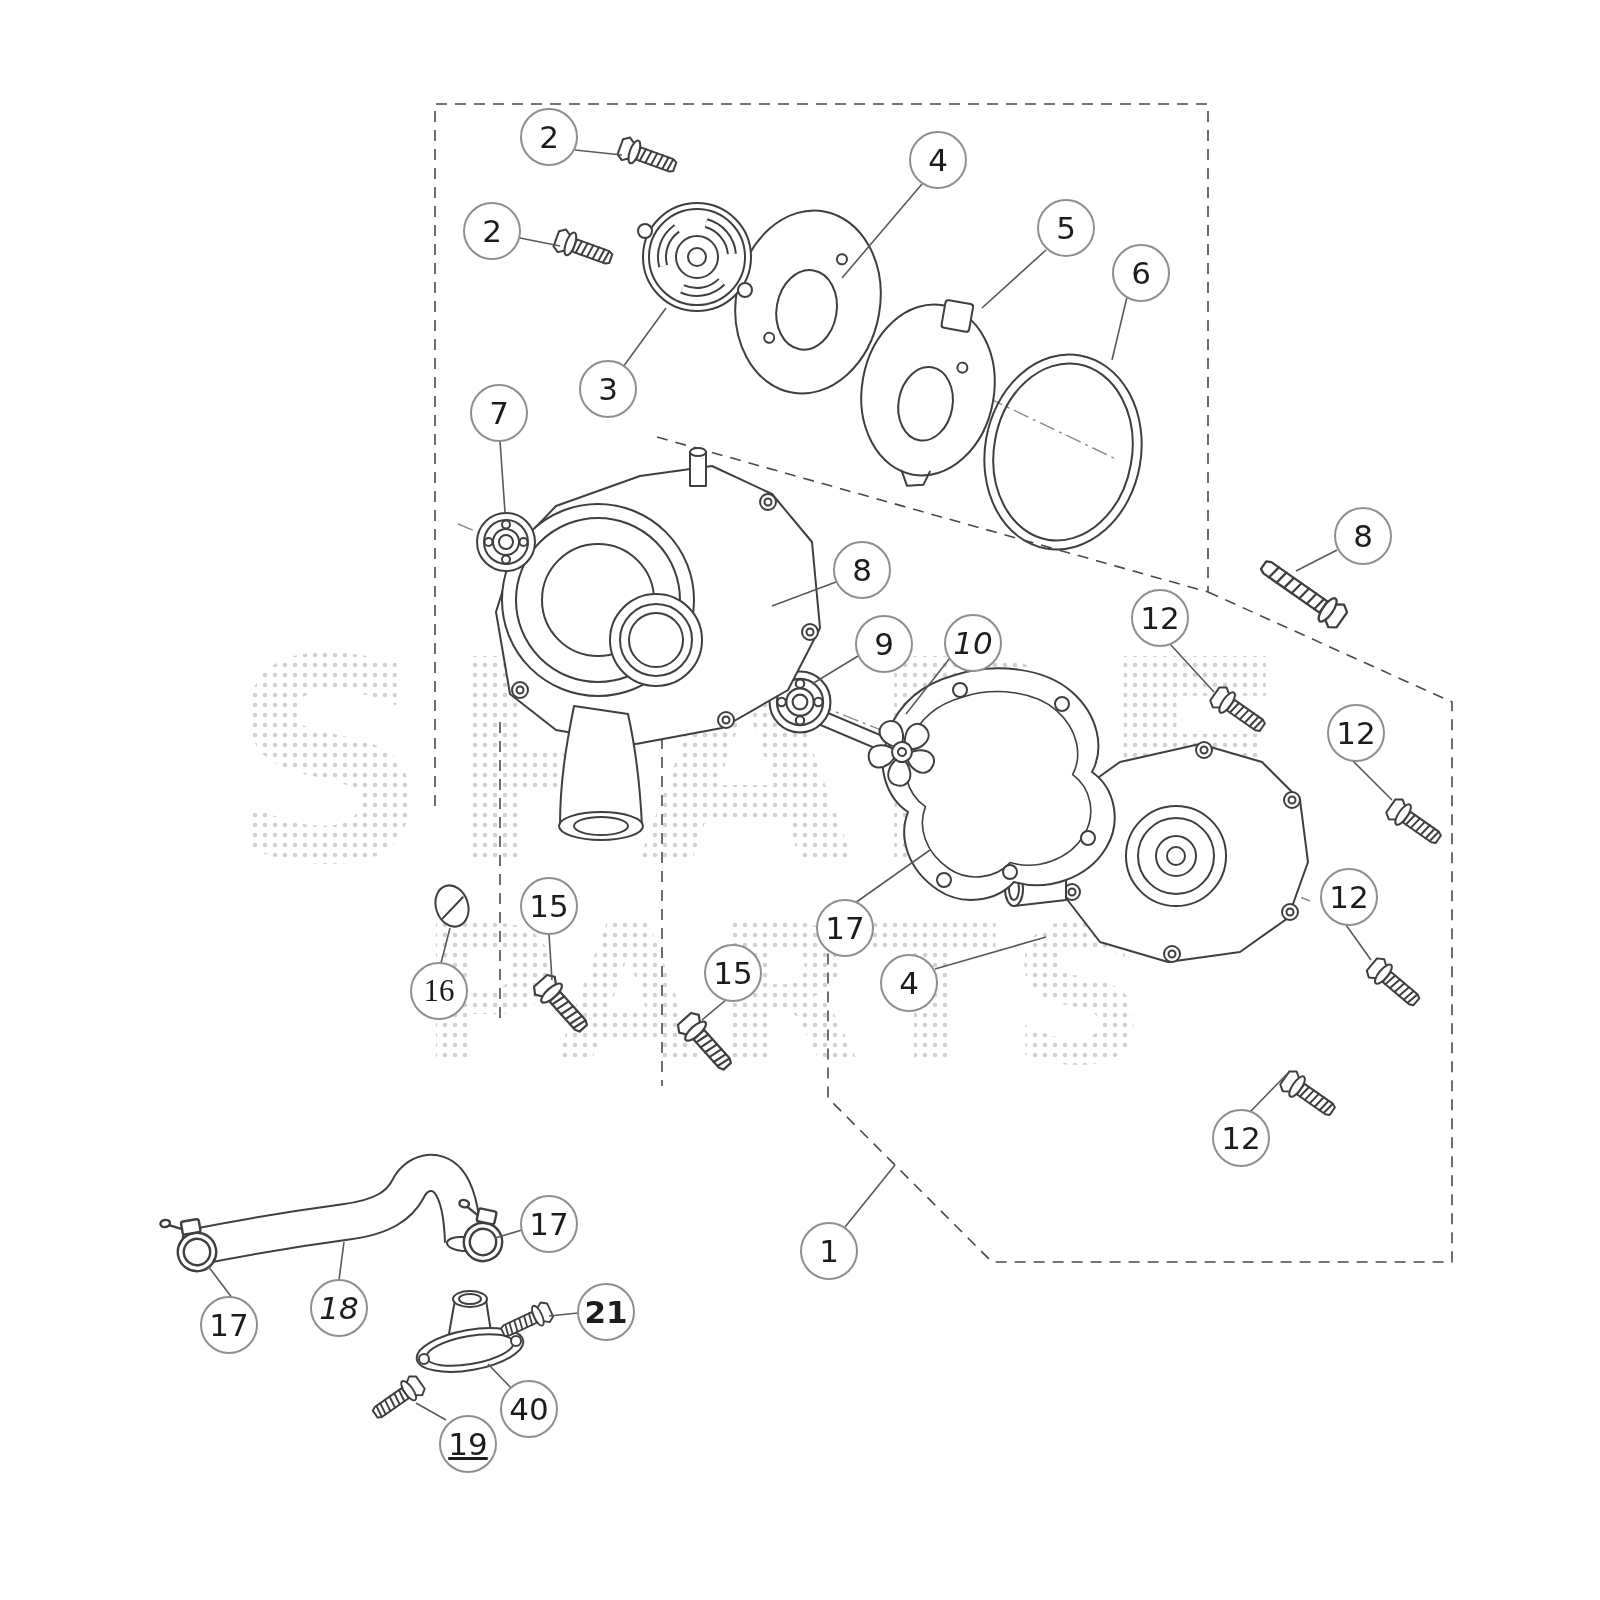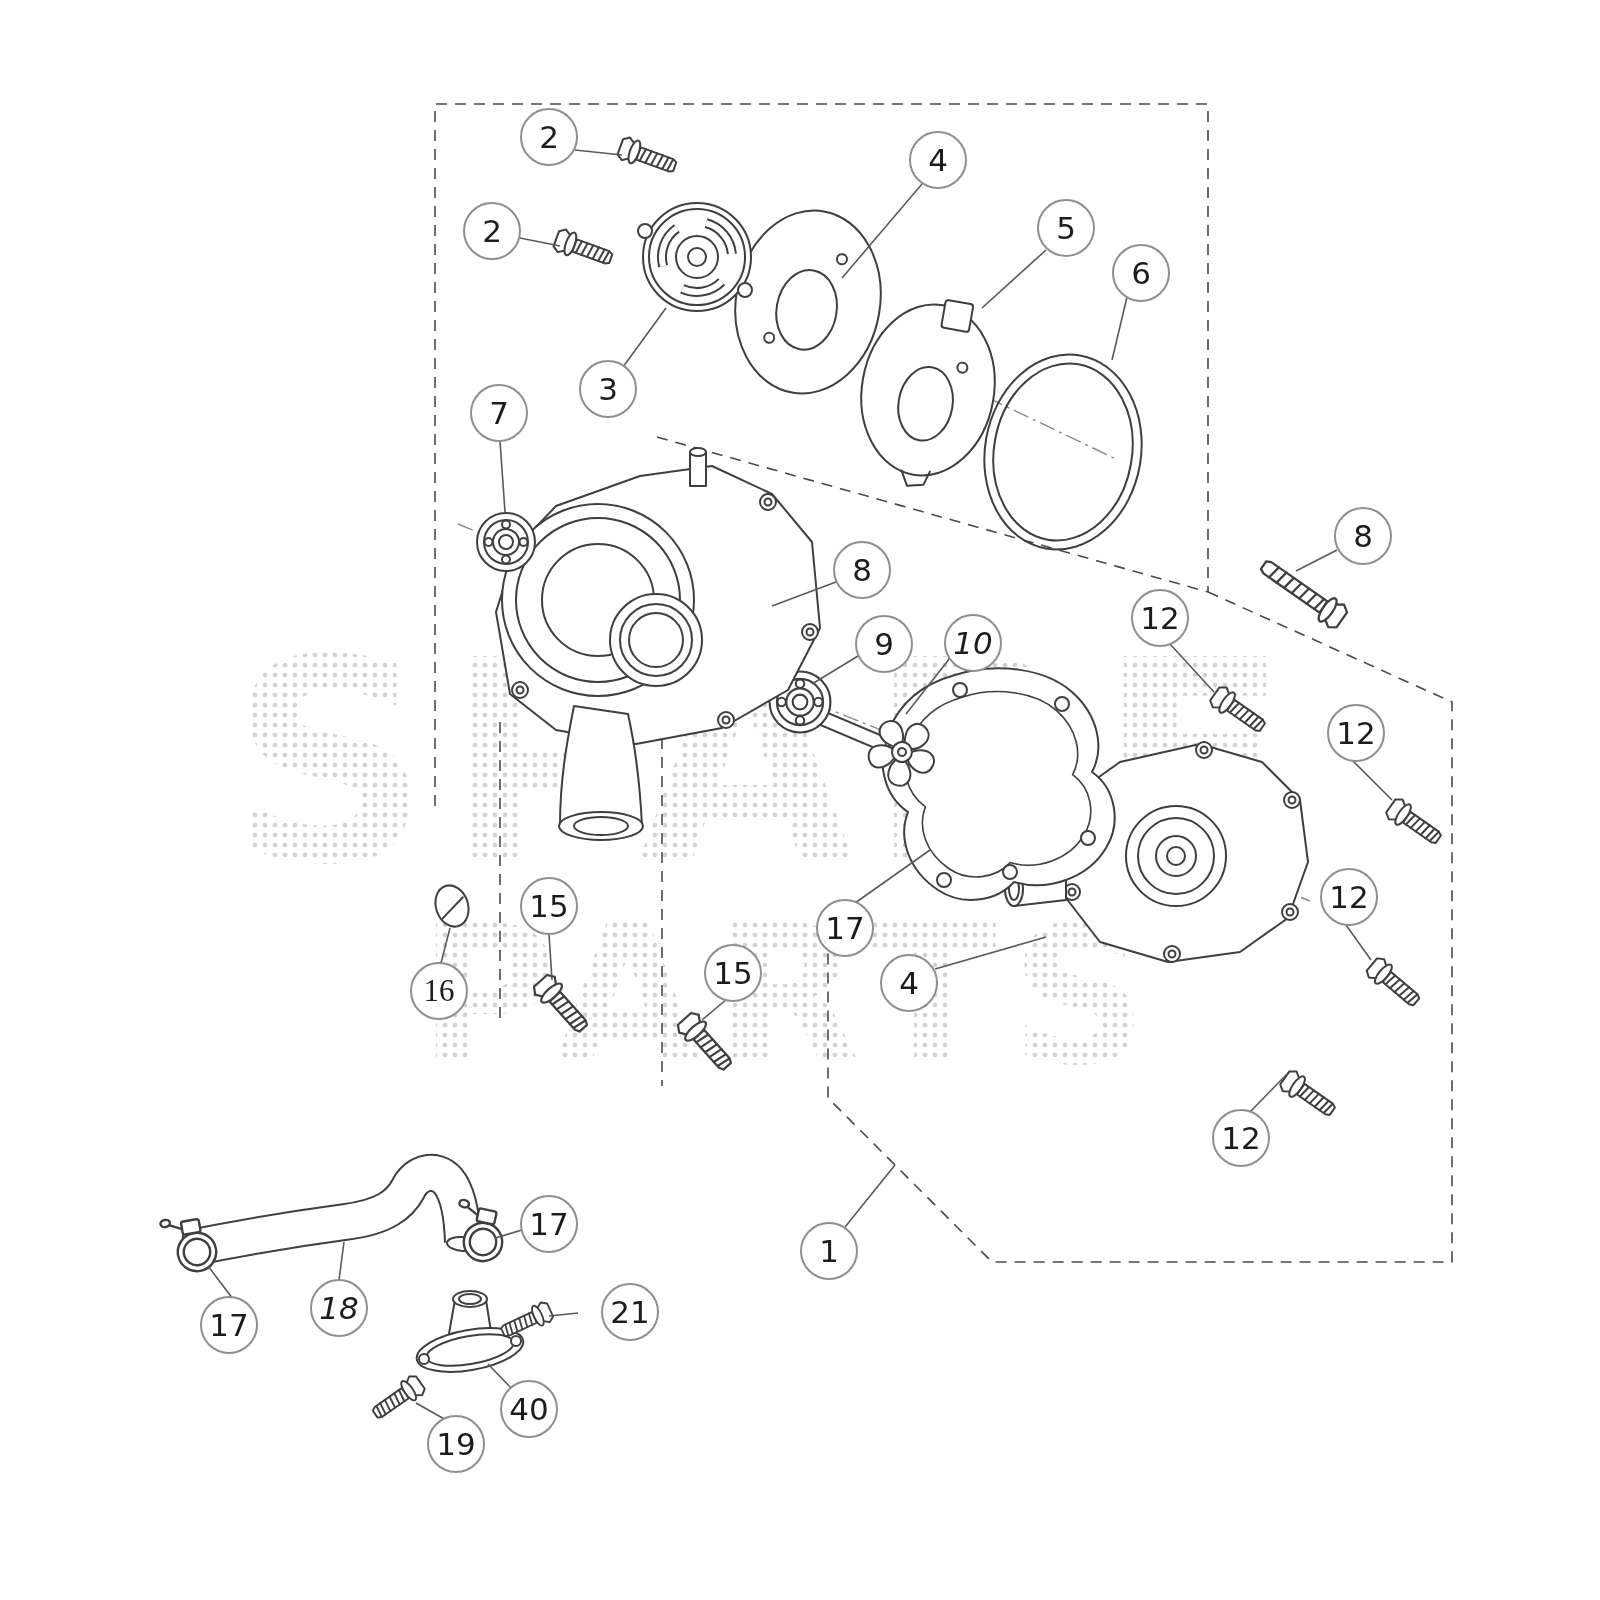--- a/index.html
+++ b/index.html
@@ -305,17 +305,17 @@
       <div class="callout" style="left: 549px; top: 906px;">15</div>
       <div class="callout" style="left: 845px; top: 928px;">17</div>
       <div class="callout" style="left: 733px; top: 973px;">15</div>
       <div class="callout" style="left: 909px; top: 983px;">4</div>
       <div class="callout" style="left: 439px; top: 991px; font-family: Liberation Serif, serif;">16</div>
       <div class="callout" style="left: 1241px; top: 1138px;">12</div>
       <div class="callout" style="left: 549px; top: 1224px;">17</div>
       <div class="callout" style="left: 829px; top: 1251px;">1</div>
       <div class="callout" style="left: 339px; top: 1308px; font-style: italic;">18</div>
       <div class="callout" style="left: 229px; top: 1325px;">17</div>
-      <div class="callout" style="left: 630px; top: 1312px;">21</div>
+      <div class="callout" style="left: 606px; top: 1312px; font-weight: bold;">21</div>
       <div class="callout" style="left: 529px; top: 1409px;">40</div>
-      <div class="callout" style="left: 456px; top: 1444px;">19</div>
+      <div class="callout" style="left: 468px; top: 1444px; text-decoration: underline;">19</div>
     </div>
 </div>
 
 </body></html>

